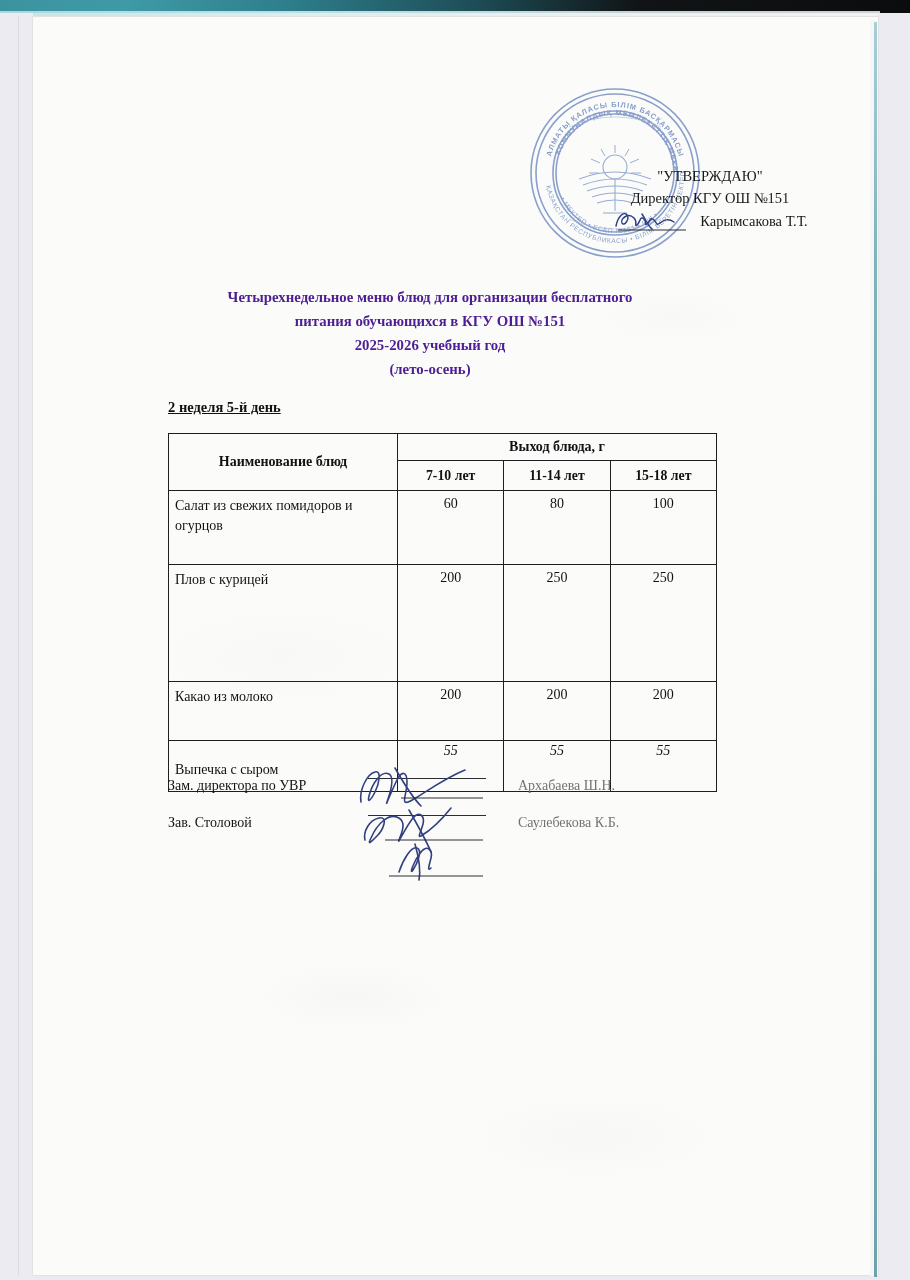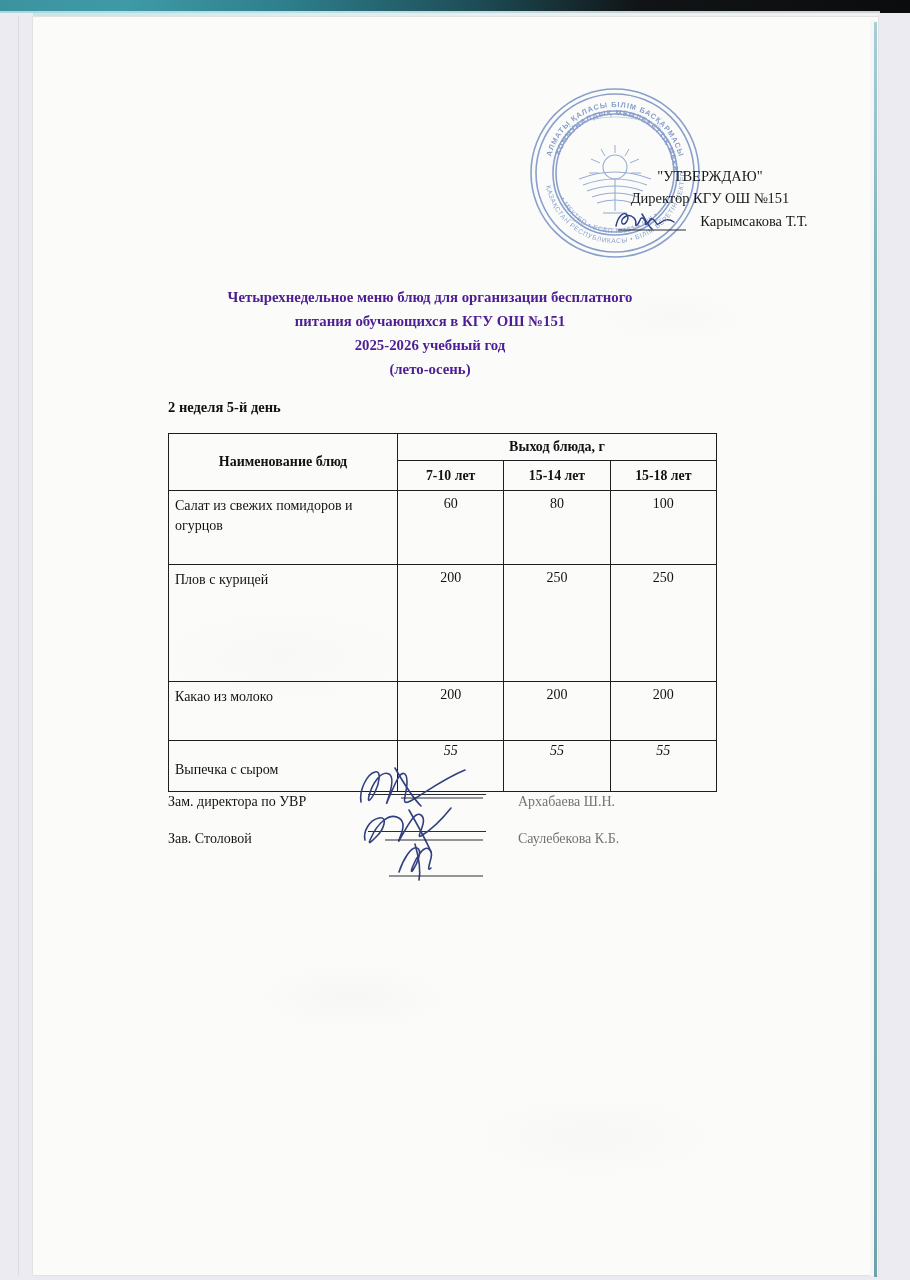--- a/index.html
+++ b/index.html
@@ -135,20 +135,21 @@
     line-height: 1.62;
   }
   .title .l4 { font-weight: bold; }
 
   .weekday {
     position: absolute;
     left: 168px; top: 399px;
     font-size: 14.5px;
     font-weight: bold;
     color: #101113;
+    text-decoration: underline;
   }
 
   
   .menu-table {
     position: absolute;
     left: 168px; top: 433px;
     width: 549px;
     border-collapse: collapse;
     table-layout: fixed;
     font-size: 14px;
@@ -185,21 +186,21 @@
   tr.r-salad td { height: 64px; }
   tr.r-plov  td { height: 107px; }
   tr.r-cocoa td { height: 49px; }
   tr.r-bake  td { height: 27px; }
   tr.r-bake td.dish { padding-top: 19px; }
   tr.r-bake td.num { padding-top: 2px; font-style: italic; }
 
   
   .sign-block {
     position: absolute;
-    left: 168px; top: 794px;
+    left: 168px; top: 778px;
     width: 560px;
   }
   .sign-row {
     position: relative;
     height: 37px;
   }
   .sign-role {
     position: absolute;
     left: 0; top: 0;
     font-size: 14px;
@@ -319,21 +320,21 @@
   <div class="weekday">2 неделя 5-й день</div>
 
   <table class="menu-table">
     <thead>
       <tr>
         <th class="col-name" rowspan="2">Наименование блюд</th>
         <th class="col-out" colspan="3">Выход блюда, г</th>
       </tr>
       <tr>
         <th class="sub c-7">7-10 лет</th>
-        <th class="sub c-11">15-14 лет</th>
+        <th class="sub c-11">11-14 лет</th>
         <th class="sub c-15">15-18 лет</th>
       </tr>
     </thead>
     <tbody>
       <tr class="r-salad">
         <td class="dish">Салат из свежих помидоров и огурцов</td>
         <td class="num">60</td>
         <td class="num">80</td>
         <td class="num">100</td>
       </tr>

